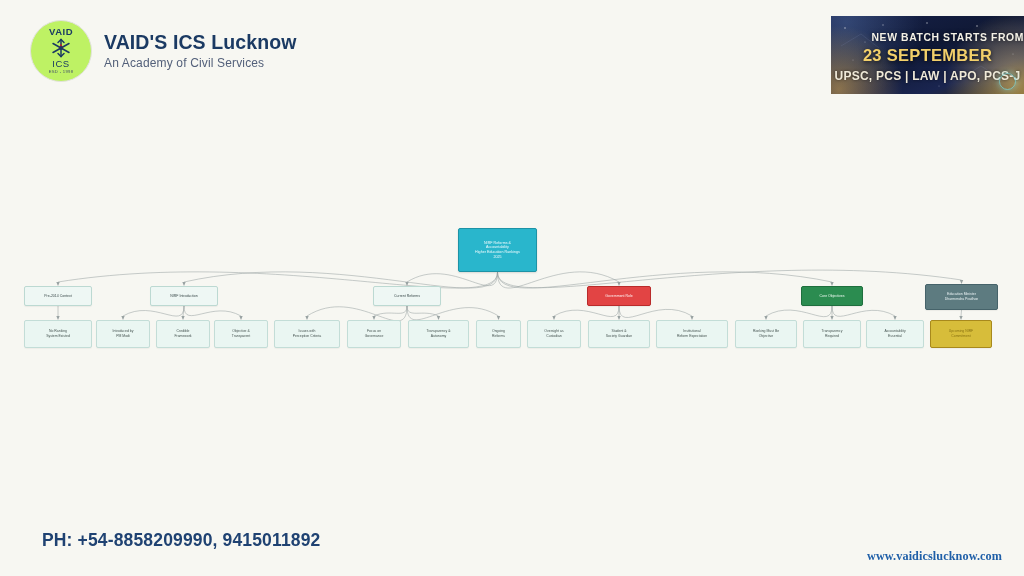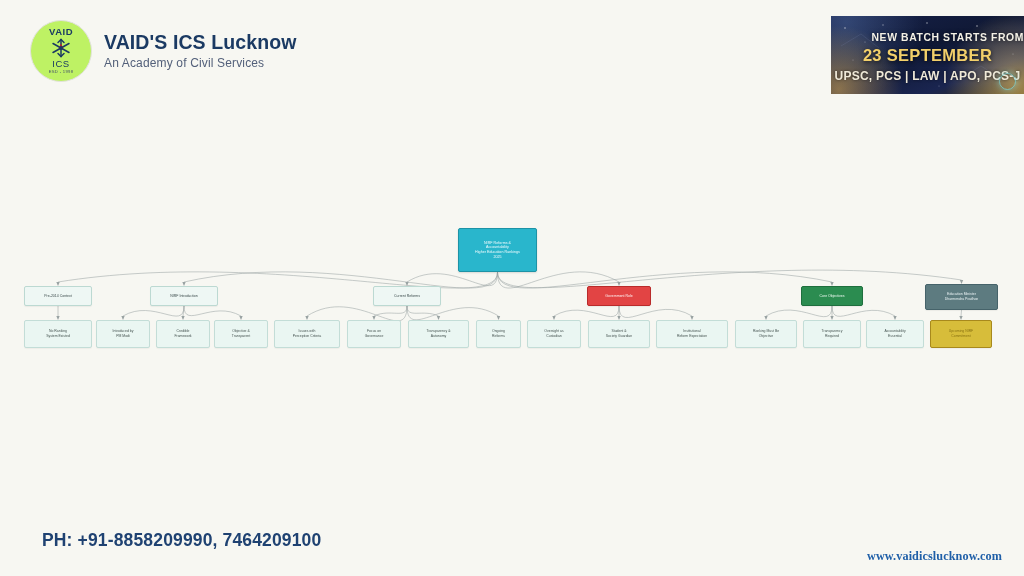--- a/index.html
+++ b/index.html
@@ -424,14 +424,14 @@
         <span class="nlabel">Education Minister
 Dharmendra Pradhan</span>
       </div>
       <div class="node n-leaf gold" style="left: 930px; top: 112px; width: 62px; height: 28px;">
         <span class="nlabel">Upcoming NIRF
 Commitment</span>
       </div>
     </div>
 </div>
 
-<div id="footer-phone">PH: +91-8858209990, 7464209100</div>
+<div id="footer-phone">PH: +54-8858209990, 9415011892</div>
 <div id="footer-site">www.vaidicslucknow.com</div>
 
 </body></html>

